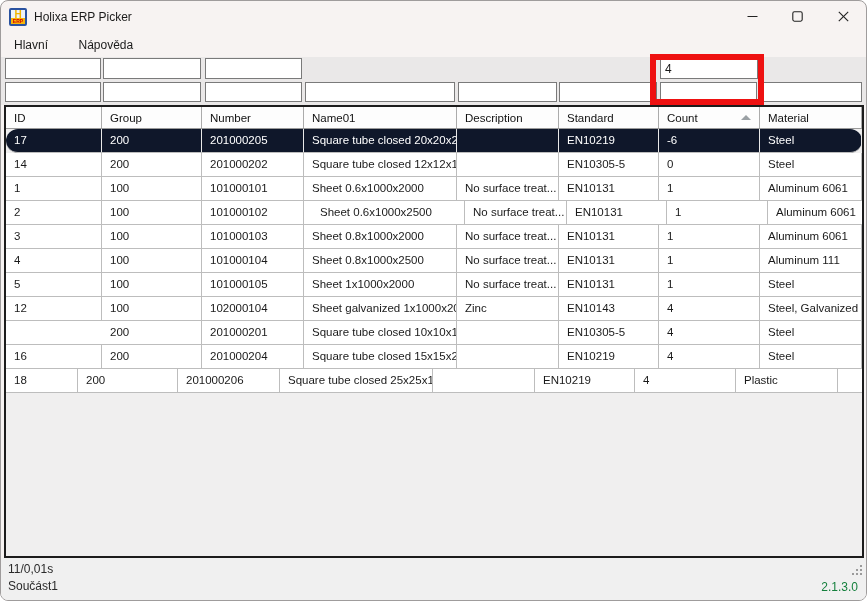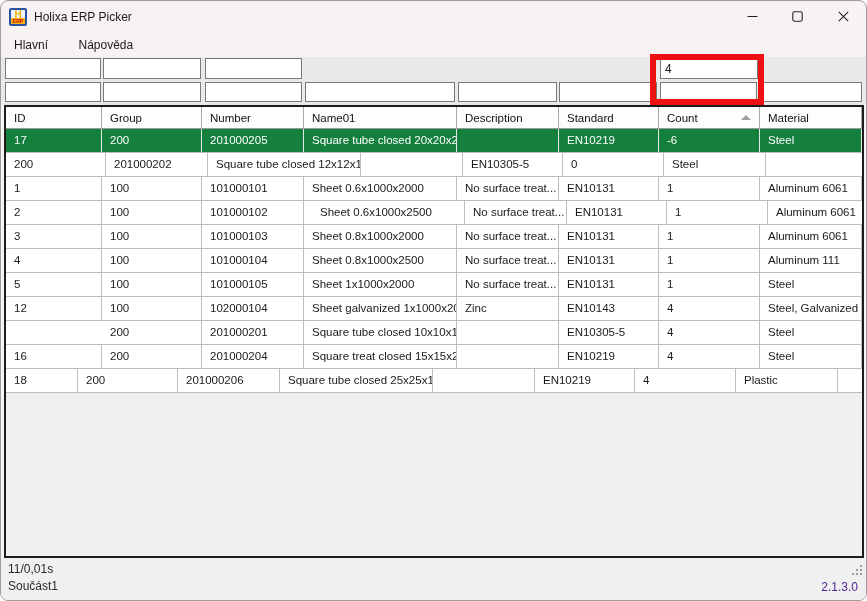--- a/index.html
+++ b/index.html
@@ -42,21 +42,21 @@
          border-left:5px solid transparent;border-right:5px solid transparent;border-bottom:5px solid #9aa0a4;}
   .grow{display:flex;height:24px;background:#ffffff;border-bottom:1px solid #bdbdbd;box-sizing:border-box;}
   .gcell{box-sizing:border-box;border-right:1px solid #bdbdbd;padding:0 2px 0 8px;font-size:11.5px;color:#1a1a1a;
          line-height:22px;white-space:nowrap;overflow:hidden;flex:0 0 auto;}
   .grow.selected .gcell{color:#ffffff;border-right-color:#e8e8e8;}
 
   
   .statusbar{position:absolute;top:557px;left:0;right:0;bottom:0;background:#f0f0f0;font-size:12px;color:#2a2a2a;}
   .status-line1{position:absolute;top:4px;left:7px;}
   .status-line2{position:absolute;top:21px;left:7px;}
-  .version{position:absolute;top:22px;right:8px;color:#4c1d95;}
+  .version{position:absolute;top:22px;right:8px;color:#15803d;}
   .grip{position:absolute;top:7px;right:4px;width:11px;height:11px;}
   .grip b{position:absolute;width:2px;height:2px;background:#9b9b9b;}
   .grip b:nth-child(1){left:9px;top:0;}
   .grip b:nth-child(2){left:9px;top:4px;}
   .grip b:nth-child(3){left:5px;top:4px;}
   .grip b:nth-child(4){left:9px;top:8px;}
   .grip b:nth-child(5){left:5px;top:8px;}
   .grip b:nth-child(6){left:1px;top:8px;}
 </style>
 </head>
@@ -134,31 +134,32 @@
         </div>
         <div class="hcell" style="width: 101px;">
           <span>Count</span>
           <span class="sort-asc"></span>
         </div>
         <div class="hcell" style="width: 102px;">
           <span>Material</span>
         </div>
       </div>
     <div>
-        <div class="grow selected" style="background: #15803d;">
+        <div class="grow selected" style="background: #0f172a; border-radius: 12px;">
           <div class="gcell" style="width: 96px;">17</div>
           <div class="gcell" style="width: 100px;">200</div>
           <div class="gcell" style="width: 102px;">201000205</div>
           <div class="gcell" style="width: 153px; text-align: center;">Square tube closed 20x20x2</div>
           <div class="gcell" style="width: 102px;"></div>
           <div class="gcell" style="width: 100px;">EN10219</div>
           <div class="gcell" style="width: 101px;">-6</div>
           <div class="gcell" style="width: 102px;">Steel</div>
         </div>
         <div class="grow">
+          <div class="gcell" style="width: 96px;">14</div>
           <div class="gcell" style="width: 100px;">200</div>
           <div class="gcell" style="width: 102px;">201000202</div>
           <div class="gcell" style="width: 153px;">Square tube closed 12x12x1.5</div>
           <div class="gcell" style="width: 102px;"></div>
           <div class="gcell" style="width: 100px;">EN10305-5</div>
           <div class="gcell" style="width: 101px;">0</div>
           <div class="gcell" style="width: 102px;">Steel</div>
         </div>
         <div class="grow">
           <div class="gcell" style="width: 96px;">1</div>
@@ -227,21 +228,21 @@
           <div class="gcell" style="width: 153px;">Square tube closed 10x10x1</div>
           <div class="gcell" style="width: 102px;"></div>
           <div class="gcell" style="width: 100px;">EN10305-5</div>
           <div class="gcell" style="width: 101px;">4</div>
           <div class="gcell" style="width: 102px;">Steel</div>
         </div>
         <div class="grow">
           <div class="gcell" style="width: 96px;">16</div>
           <div class="gcell" style="width: 100px;">200</div>
           <div class="gcell" style="width: 102px;">201000204</div>
-          <div class="gcell" style="width: 153px;">Square treat closed 15x15x2</div>
+          <div class="gcell" style="width: 153px;">Square tube closed 15x15x2</div>
           <div class="gcell" style="width: 102px;"></div>
           <div class="gcell" style="width: 100px;">EN10219</div>
           <div class="gcell" style="width: 101px;">4</div>
           <div class="gcell" style="width: 102px;">Steel</div>
         </div>
         <div class="grow">
           <div class="gcell" style="width: 72px;">18</div>
           <div class="gcell" style="width: 100px;">200</div>
           <div class="gcell" style="width: 102px;">201000206</div>
           <div class="gcell" style="width: 153px;">Square tube closed 25x25x1.5</div>

